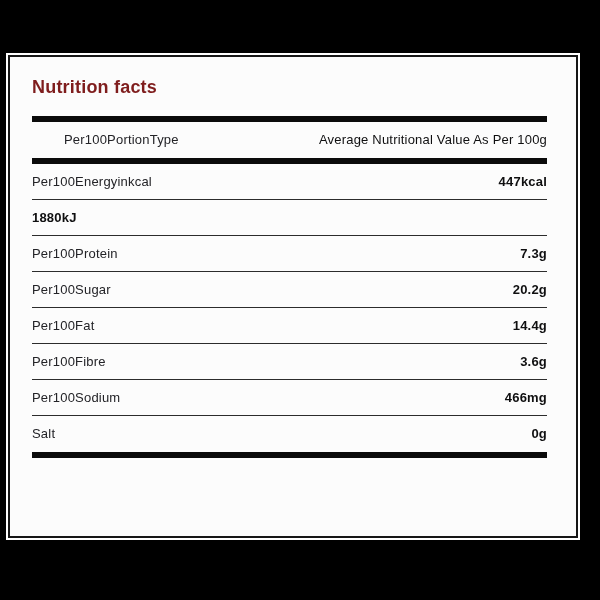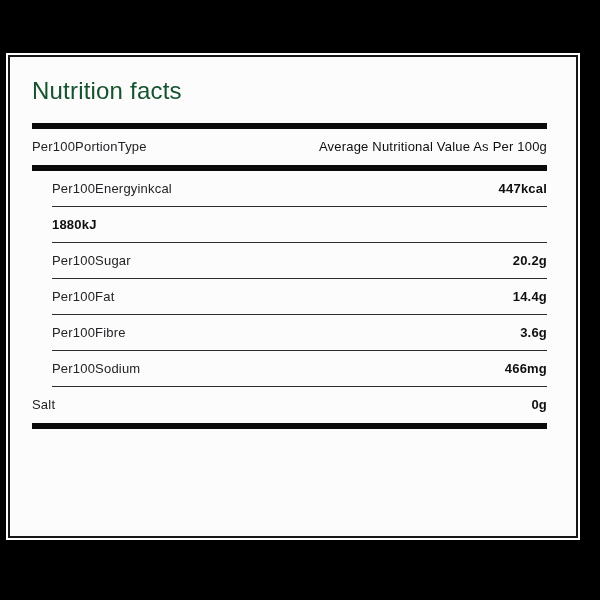--- a/index.html
+++ b/index.html
@@ -22,40 +22,41 @@
     box-shadow: 0 0 0 2px #ffffff;
   }
   .card-inner {
     height: 100%;
     padding: 20px 29px 0 22px;
     display: flex;
     flex-direction: column;
   }
 
   .title {
-    font-size: 24px;
-    font-weight: 400;
+    font-size: 18px;
+    font-weight: 700;
     letter-spacing: 0.2px;
-    color: #14532d;
+    color: #7f1d1d;
     line-height: 1.2;
   }
 
   .thick-bar {
     height: 6px;
     background: #0b0b0b;
     flex: none;
   }
   .bar-top { margin-top: 17px; }
 
   .header-row {
     height: 36px;
     display: flex;
     align-items: center;
     justify-content: space-between;
     flex: none;
+    margin-left: 32px;
   }
   .header-label {
     font-size: 13px;
     font-weight: 400;
     color: #232327;
     letter-spacing: 0.2px;
   }
   .header-value {
     font-size: 13px;
     font-weight: 400;
@@ -63,21 +64,21 @@
     letter-spacing: 0.2px;
   }
 
   .rows { flex: none; }
   .row {
     height: 36px;
     display: flex;
     align-items: center;
     justify-content: space-between;
   }
-  .row:not(:last-child) { border-bottom: 1px solid #2c2c2c; margin-left: 20px; }
+  .row:not(:last-child) { border-bottom: 1px solid #2c2c2c; }
   .row-label {
     font-size: 13px;
     font-weight: 400;
     color: #232327;
     letter-spacing: 0.2px;
   }
   .row-value {
     font-size: 13px;
     font-weight: 700;
     color: #0f0f10;
@@ -111,20 +112,24 @@
 
     <div class="rows">
       <div class="row">
         <span class="row-label">Per100Energyinkcal</span>
         <span class="row-value">447kcal</span>
       </div>
       <div class="row">
         <span class="row-value">1880kJ</span>
       </div>
       <div class="row">
+        <span class="row-label">Per100Protein</span>
+        <span class="row-value">7.3g</span>
+      </div>
+      <div class="row">
         <span class="row-label">Per100Sugar</span>
         <span class="row-value">20.2g</span>
       </div>
       <div class="row">
         <span class="row-label">Per100Fat</span>
         <span class="row-value">14.4g</span>
       </div>
       <div class="row">
         <span class="row-label">Per100Fibre</span>
         <span class="row-value">3.6g</span>

